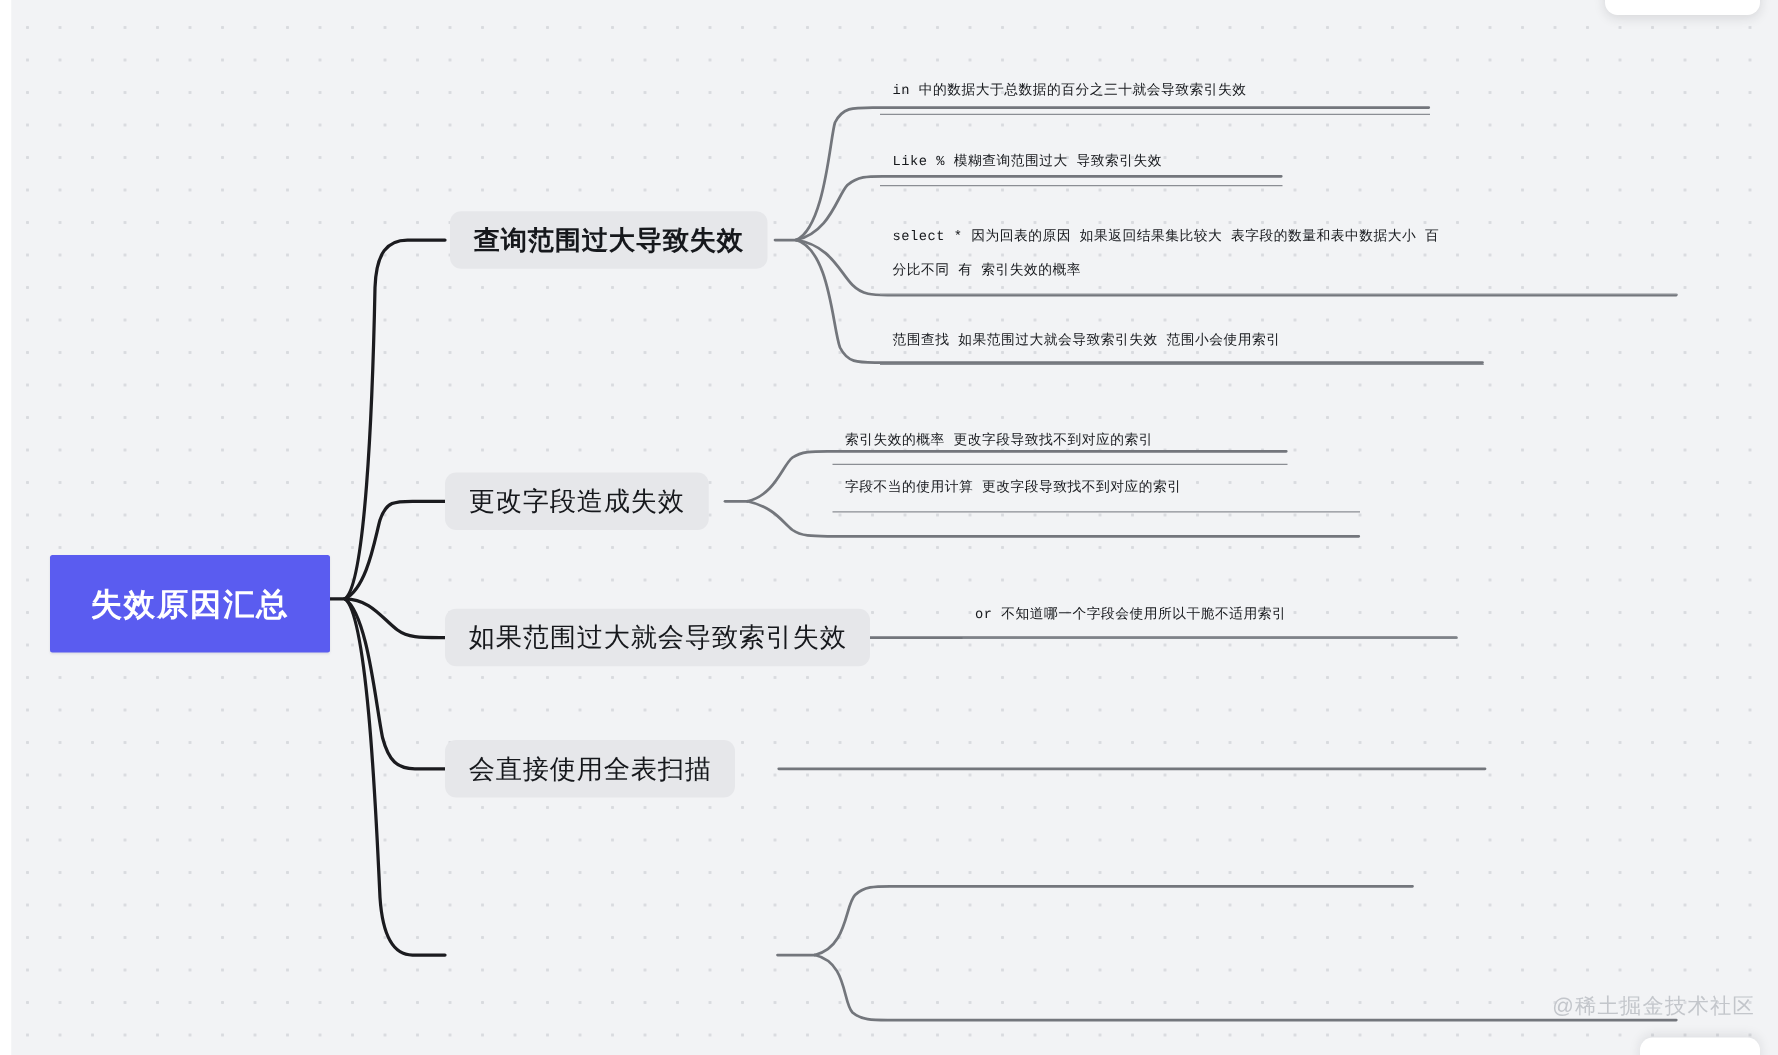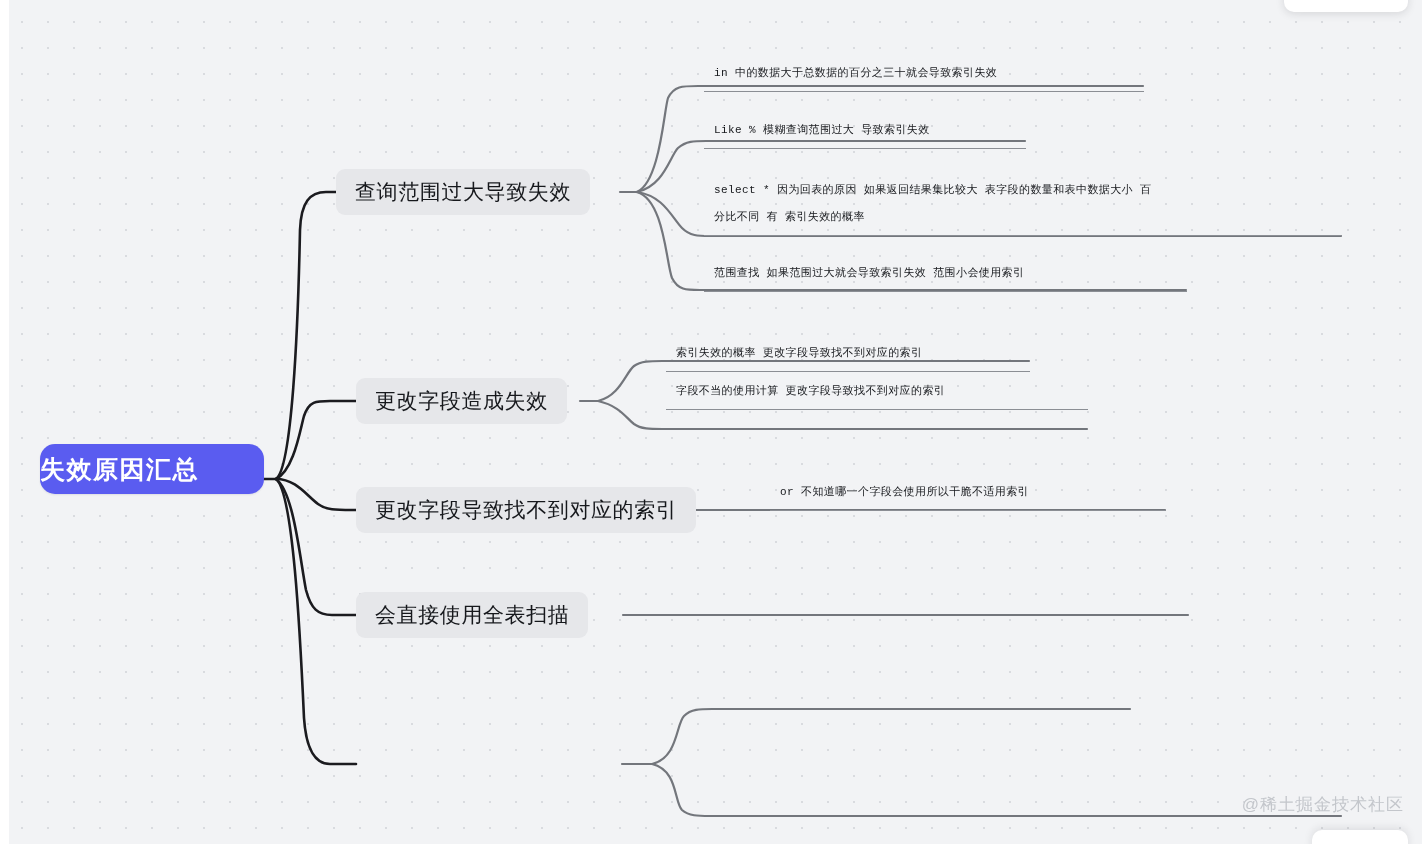--- a/index.html
+++ b/index.html
@@ -51,23 +51,24 @@
     position: absolute;
     box-sizing: border-box;
     display: flex;
     align-items: center;
   }
 
   #root-node {
     left: 40px;
     top: 444px;
     width: 224px;
-    height: 50px;
+    height: 78px;
     background: #5a5cf0;
-    border-radius: 15px;
+    border-radius: 2px;
+    justify-content: center;
     box-shadow: 0 1px 2px rgba(40,40,80,0.10);
   }
   #root-node .node-label {
     color: #ffffff;
     font-size: 25px;
     font-weight: bold;
     letter-spacing: 1.5px;
     white-space: nowrap;
   }
 
@@ -179,21 +180,21 @@
 
     <path class="link-sub" d="M622,764 L652,764"></path>
     <path class="link-sub" d="M652,764 C678,758 676,724 684,716 C691,709 700,709 712,709 L1130,709"></path>
     <path class="link-sub" d="M652,764 C678,770 674,802 682,810 C689,816 698,816 710,816 L1341,816"></path>
   </svg>
 
   <div class="node" id="root-node">
     <span class="node-label">失效原因汇总</span>
   </div>
 
-  <div class="node branch-node" id="branch-0" style="left:336px; top:169px;">
+  <div class="node branch-node" id="branch-0" style="left:360px; top:169px;font-weight:bold;">
     <span class="node-label">查询范围过大导致失效</span>
   </div>
 
   <div class="node leaf-node" style="left:704px; top:58px; width:440px;">
     <span class="node-label">in 中的数据大于总数据的百分之三十就会导致索引失效</span>
   </div>
 
   <div class="node leaf-node" style="left:704px; top:115px; width:322px;">
     <span class="node-label">Like % 模糊查询范围过大 导致索引失效</span>
   </div>
@@ -213,21 +214,21 @@
 
   <div class="node leaf-node" style="left:666px; top:338px; width:364px;">
     <span class="node-label">索引失效的概率 更改字段导致找不到对应的索引</span>
   </div>
 
   <div class="node leaf-node" style="left:666px; top:376px; width:422px;">
     <span class="node-label">字段不当的使用计算 更改字段导致找不到对应的索引</span>
   </div>
 
   <div class="node branch-node" id="branch-2" style="left:356px; top:487px;">
-    <span class="node-label">更改字段导致找不到对应的索引</span>
+    <span class="node-label">如果范围过大就会导致索引失效</span>
   </div>
 
   <div class="node leaf-node" style="left:770px; top:477px; width:396px;">
     <span class="node-label">or  不知道哪一个字段会使用所以干脆不适用索引</span>
   </div>
 
   <div class="node branch-node" id="branch-3" style="left:356px; top:592px;">
     <span class="node-label">会直接使用全表扫描</span>
   </div>
 

